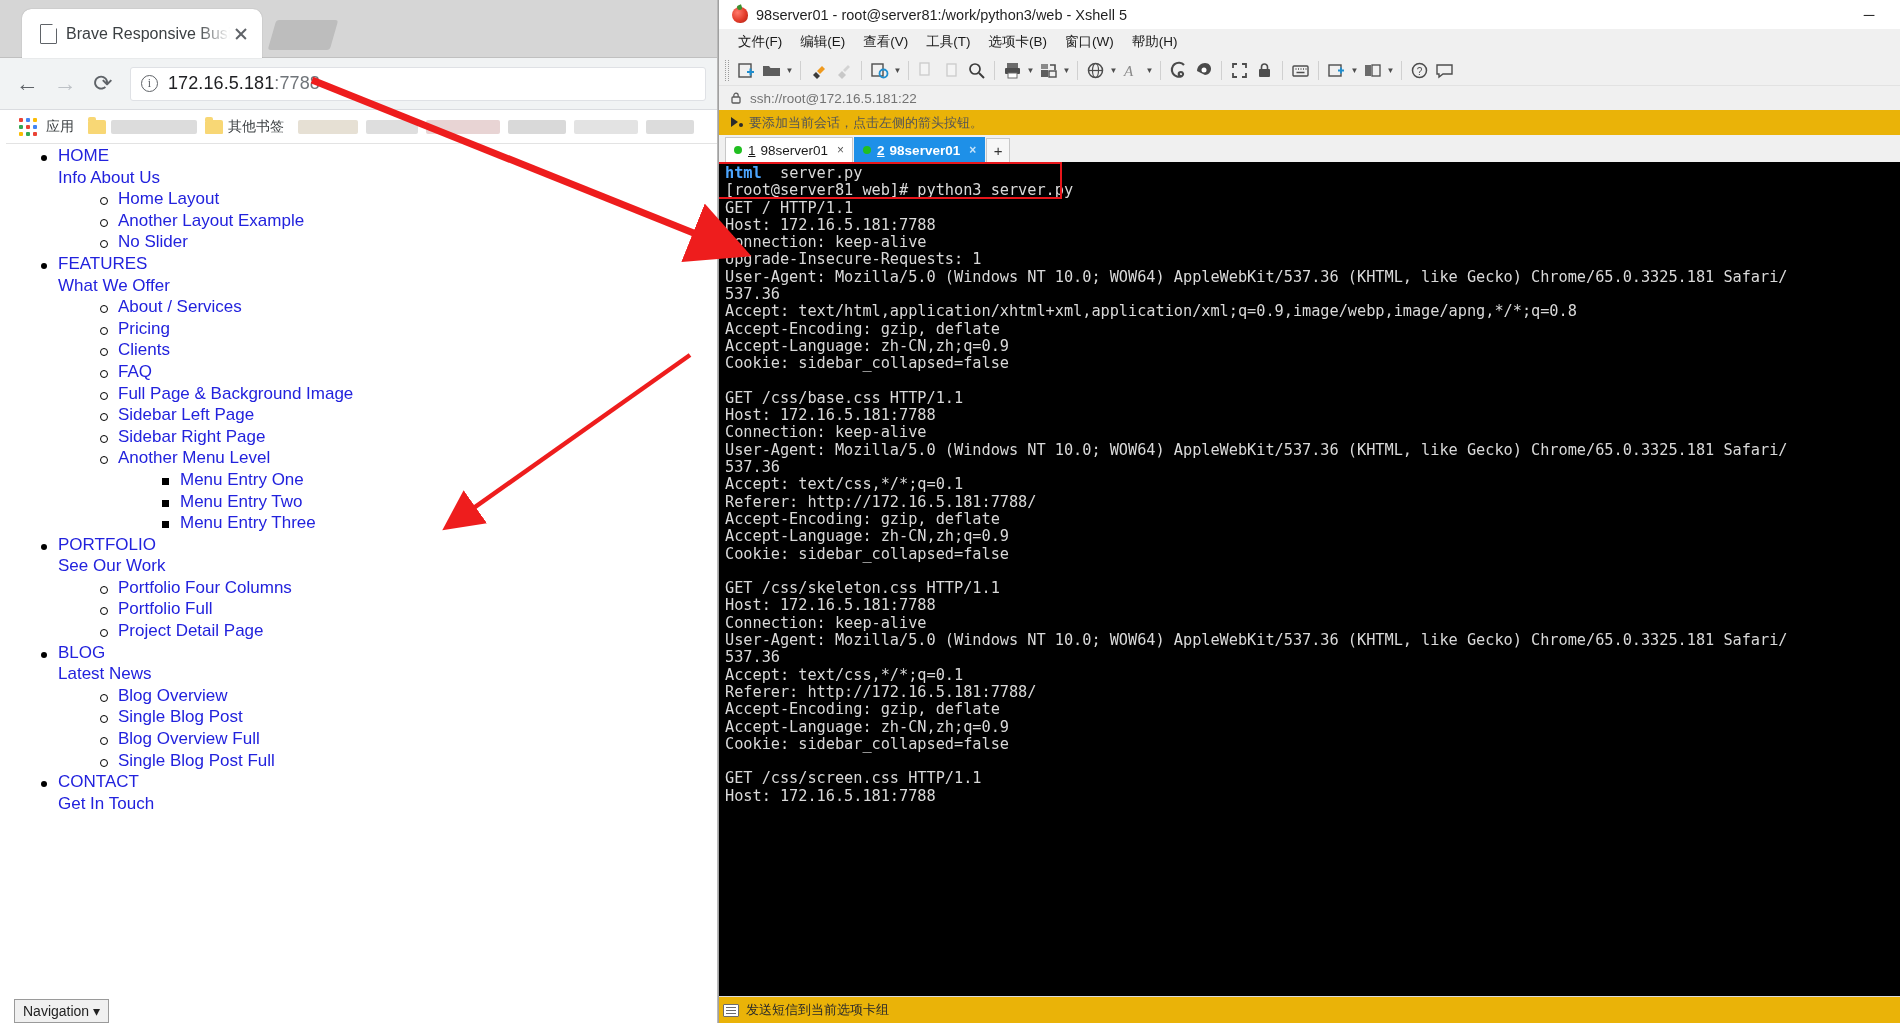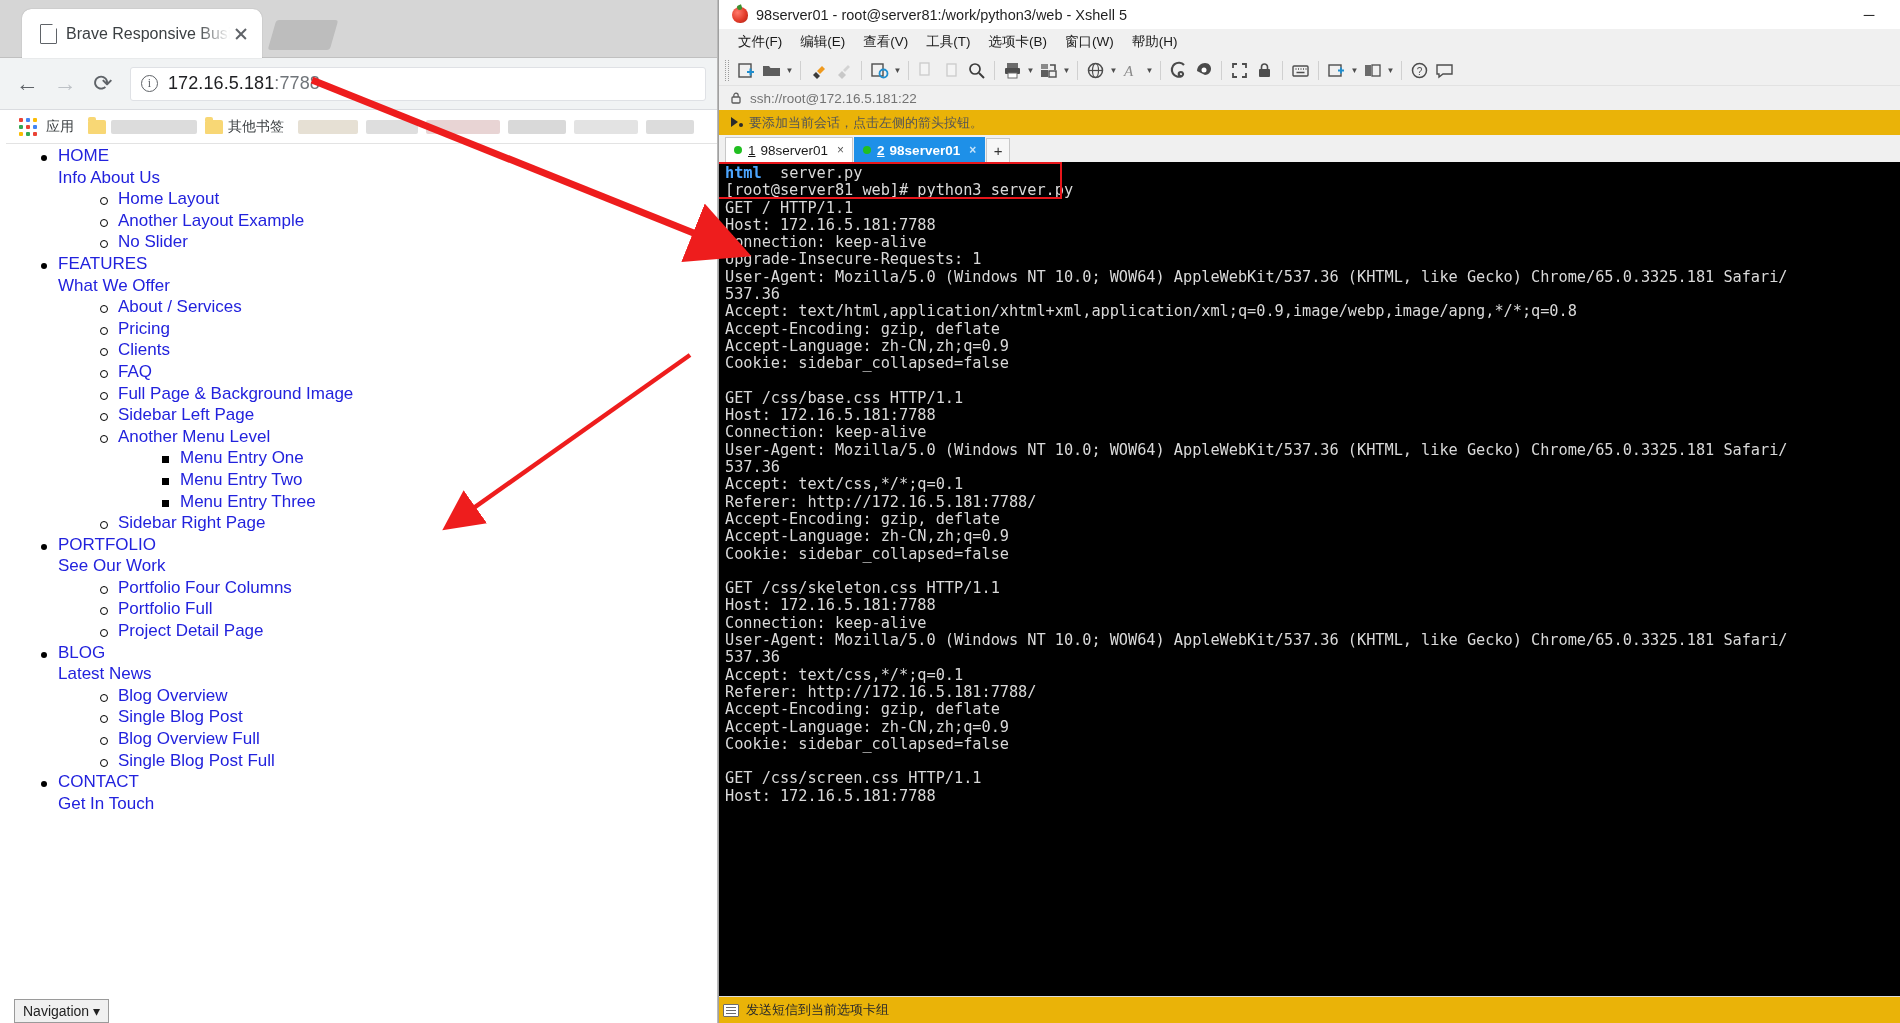--- a/index.html
+++ b/index.html
@@ -332,26 +332,26 @@
           <li>
             <a class="title-line">FEATURES</a>
             <a class="sub-line">What We Offer</a>
             <ul class="sublist">
               <li><a>About / Services</a></li>
               <li><a>Pricing</a></li>
               <li><a>Clients</a></li>
               <li><a>FAQ</a></li>
               <li><a>Full Page &amp; Background Image</a></li>
               <li><a>Sidebar Left Page</a></li>
+              <li><a>Sidebar Right Page</a></li>
               <li><a>Another Menu Level</a><ul class="subsublist">
                   <li><a>Menu Entry One</a></li>
                   <li><a>Menu Entry Two</a></li>
                   <li><a>Menu Entry Three</a></li>
                 </ul></li>
-              <li><a>Sidebar Right Page</a></li>
             </ul>
           </li>
           <li>
             <a class="title-line">PORTFOLIO</a>
             <a class="sub-line">See Our Work</a>
             <ul class="sublist">
               <li><a>Portfolio Four Columns</a></li>
               <li><a>Portfolio Full</a></li>
               <li><a>Project Detail Page</a></li>
             </ul>

